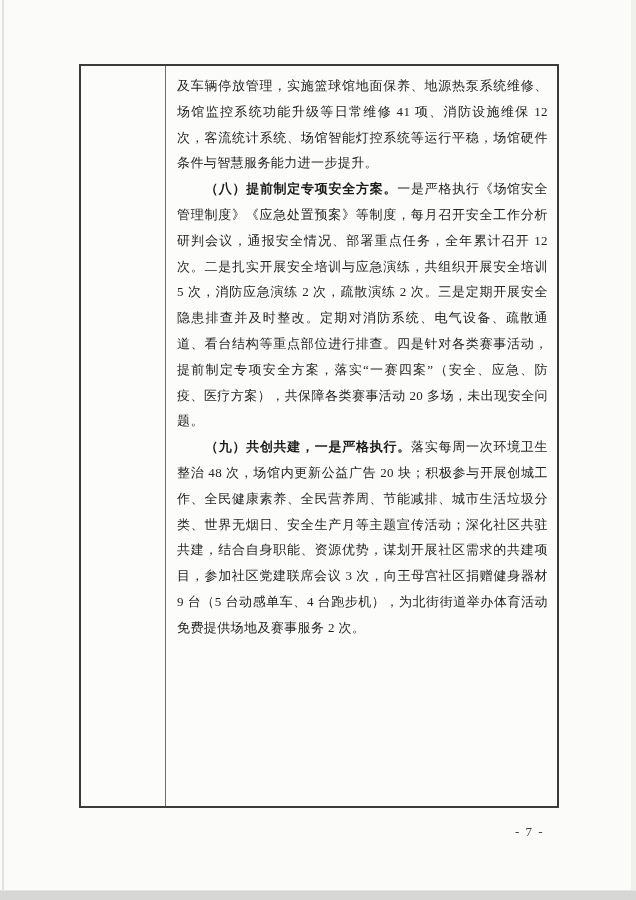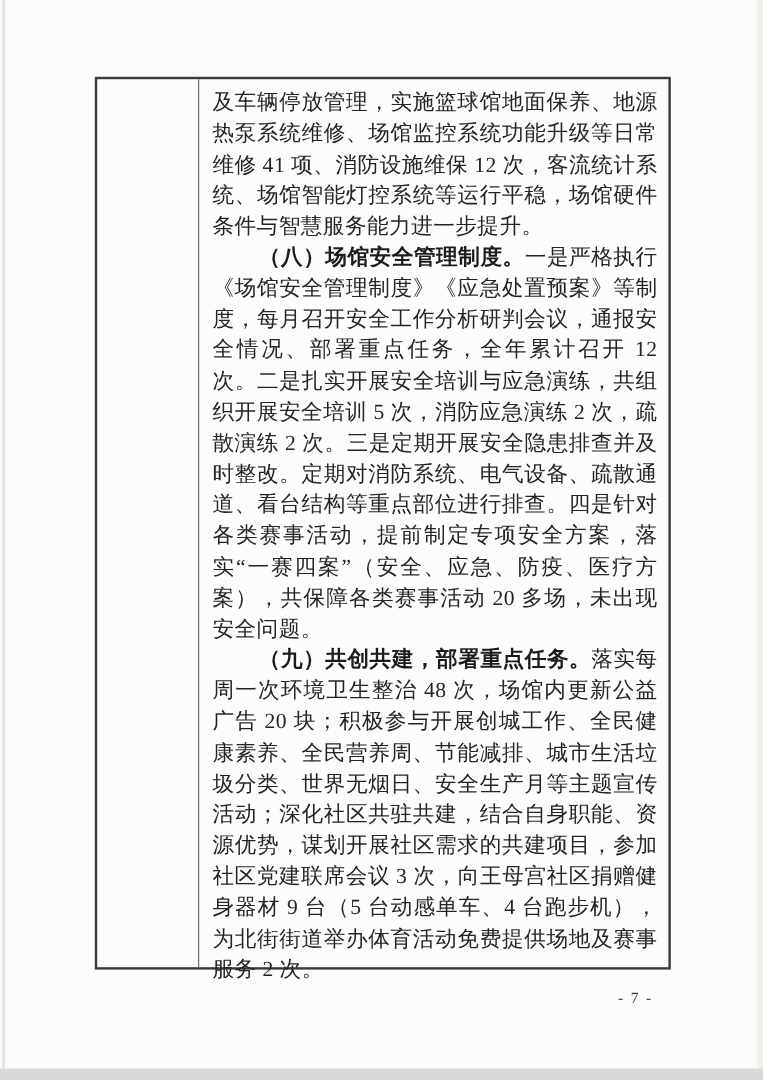--- a/index.html
+++ b/index.html
@@ -56,21 +56,21 @@
     border-right: 1px solid #707070;
     flex: 0 0 auto;
   }
   .cell-right {
     flex: 1 1 auto;
     box-sizing: border-box;
     padding: 7px 9px 0 11px;
   }
   .para {
     margin: 0;
-    font-size: 18px;
+    font-size: 13px;
     line-height: 25.8px;
     letter-spacing: 0.4px;
     color: #242424;
     text-align: justify;
     text-justify: inter-character;
   }
   .para.indent {
     text-indent: 2.15em;
   }
   .para .lead {
@@ -93,23 +93,23 @@
 
   <div class="left-edge-line"></div>
   <div class="right-edge-shade"></div>
 
   <div class="doc-table">
     <div class="cell-left"></div>
     <div class="cell-right">
 
       <p class="para"><span class="body">及车辆停放管理，实施篮球馆地面保养、地源热泵系统维修、场馆监控系统功能升级等日常维修 41 项、消防设施维保 12 次，客流统计系统、场馆智能灯控系统等运行平稳，场馆硬件条件与智慧服务能力进一步提升。</span></p>
 
-      <p class="para indent"><span class="lead">（八）场馆安全管理制度。</span><span class="body">一是严格执行《场馆安全管理制度》《应急处置预案》等制度，每月召开安全工作分析研判会议，通报安全情况、部署重点任务，全年累计召开 12 次。二是扎实开展安全培训与应急演练，共组织开展安全培训 5 次，消防应急演练 2 次，疏散演练 2 次。三是定期开展安全隐患排查并及时整改。定期对消防系统、电气设备、疏散通道、看台结构等重点部位进行排查。四是针对各类赛事活动，提前制定专项安全方案，落实“一赛四案”（安全、应急、防疫、医疗方案），共保障各类赛事活动 20 多场，未出现安全问题。</span></p>
+      <p class="para indent"><span class="lead">（八）提前制定专项安全方案。</span><span class="body">一是严格执行《场馆安全管理制度》《应急处置预案》等制度，每月召开安全工作分析研判会议，通报安全情况、部署重点任务，全年累计召开 12 次。二是扎实开展安全培训与应急演练，共组织开展安全培训 5 次，消防应急演练 2 次，疏散演练 2 次。三是定期开展安全隐患排查并及时整改。定期对消防系统、电气设备、疏散通道、看台结构等重点部位进行排查。四是针对各类赛事活动，提前制定专项安全方案，落实“一赛四案”（安全、应急、防疫、医疗方案），共保障各类赛事活动 20 多场，未出现安全问题。</span></p>
 
-      <p class="para indent"><span class="lead">（九）共创共建，部署重点任务。</span><span class="body">落实每周一次环境卫生整治 48 次，场馆内更新公益广告 20 块；积极参与开展创城工作、全民健康素养、全民营养周、节能减排、城市生活垃圾分类、世界无烟日、安全生产月等主题宣传活动；深化社区共驻共建，结合自身职能、资源优势，谋划开展社区需求的共建项目，参加社区党建联席会议 3 次，向王母宫社区捐赠健身器材 9 台（5 台动感单车、4 台跑步机），为北街街道举办体育活动免费提供场地及赛事服务 2 次。</span></p>
+      <p class="para indent"><span class="lead">（九）共创共建，一是严格执行。</span><span class="body">落实每周一次环境卫生整治 48 次，场馆内更新公益广告 20 块；积极参与开展创城工作、全民健康素养、全民营养周、节能减排、城市生活垃圾分类、世界无烟日、安全生产月等主题宣传活动；深化社区共驻共建，结合自身职能、资源优势，谋划开展社区需求的共建项目，参加社区党建联席会议 3 次，向王母宫社区捐赠健身器材 9 台（5 台动感单车、4 台跑步机），为北街街道举办体育活动免费提供场地及赛事服务 2 次。</span></p>
 
     </div>
   </div>
 
   <div class="page-number">- 7 -</div>
 
   <div class="scan-bottom-band"></div>
 
 </div>
 

